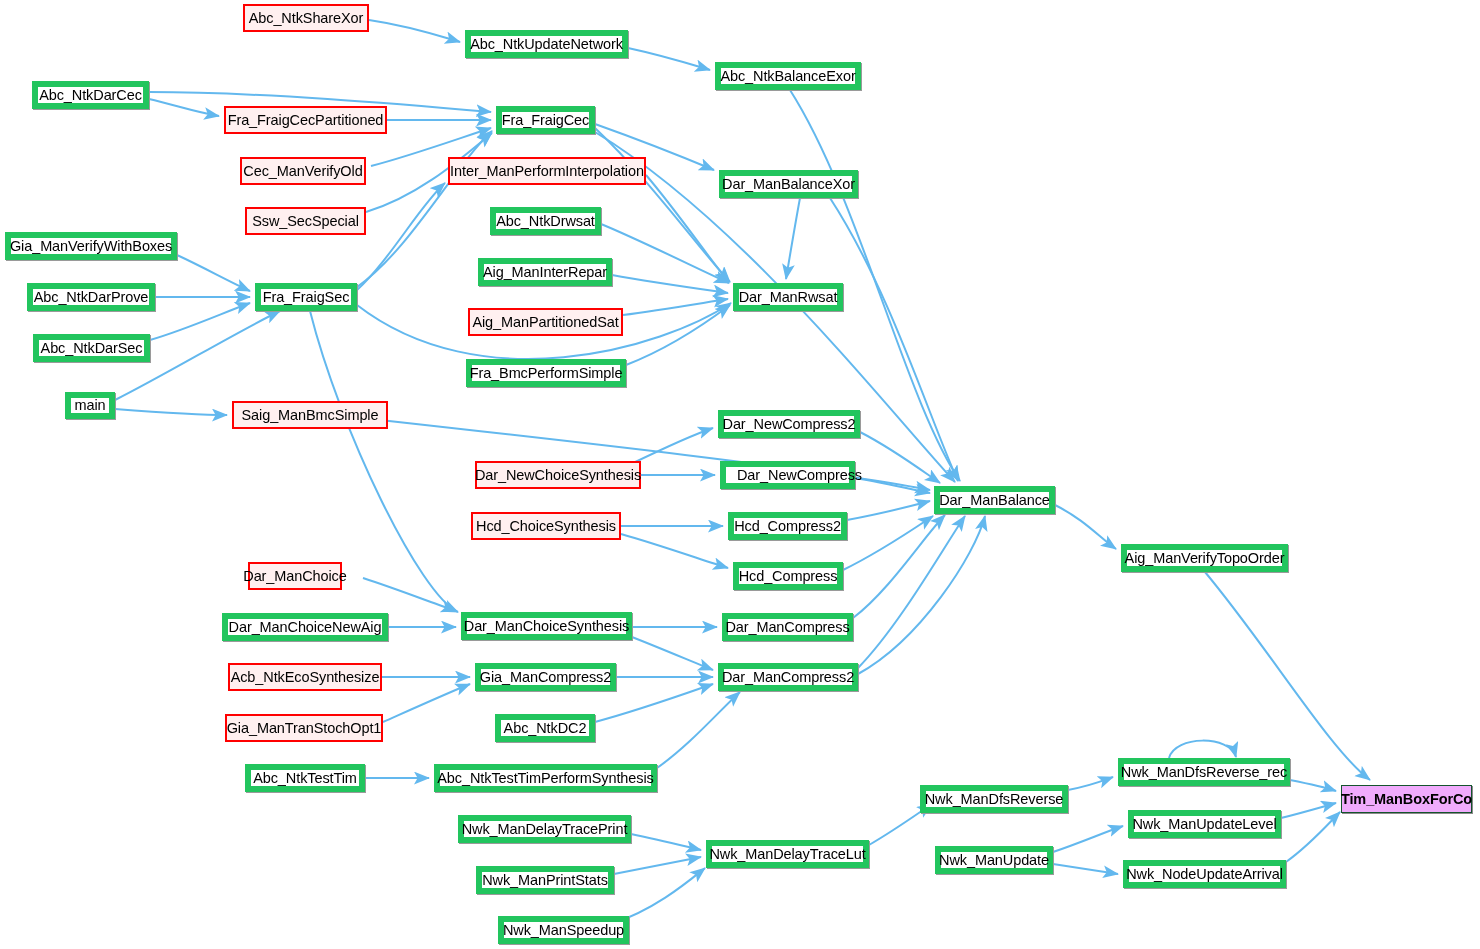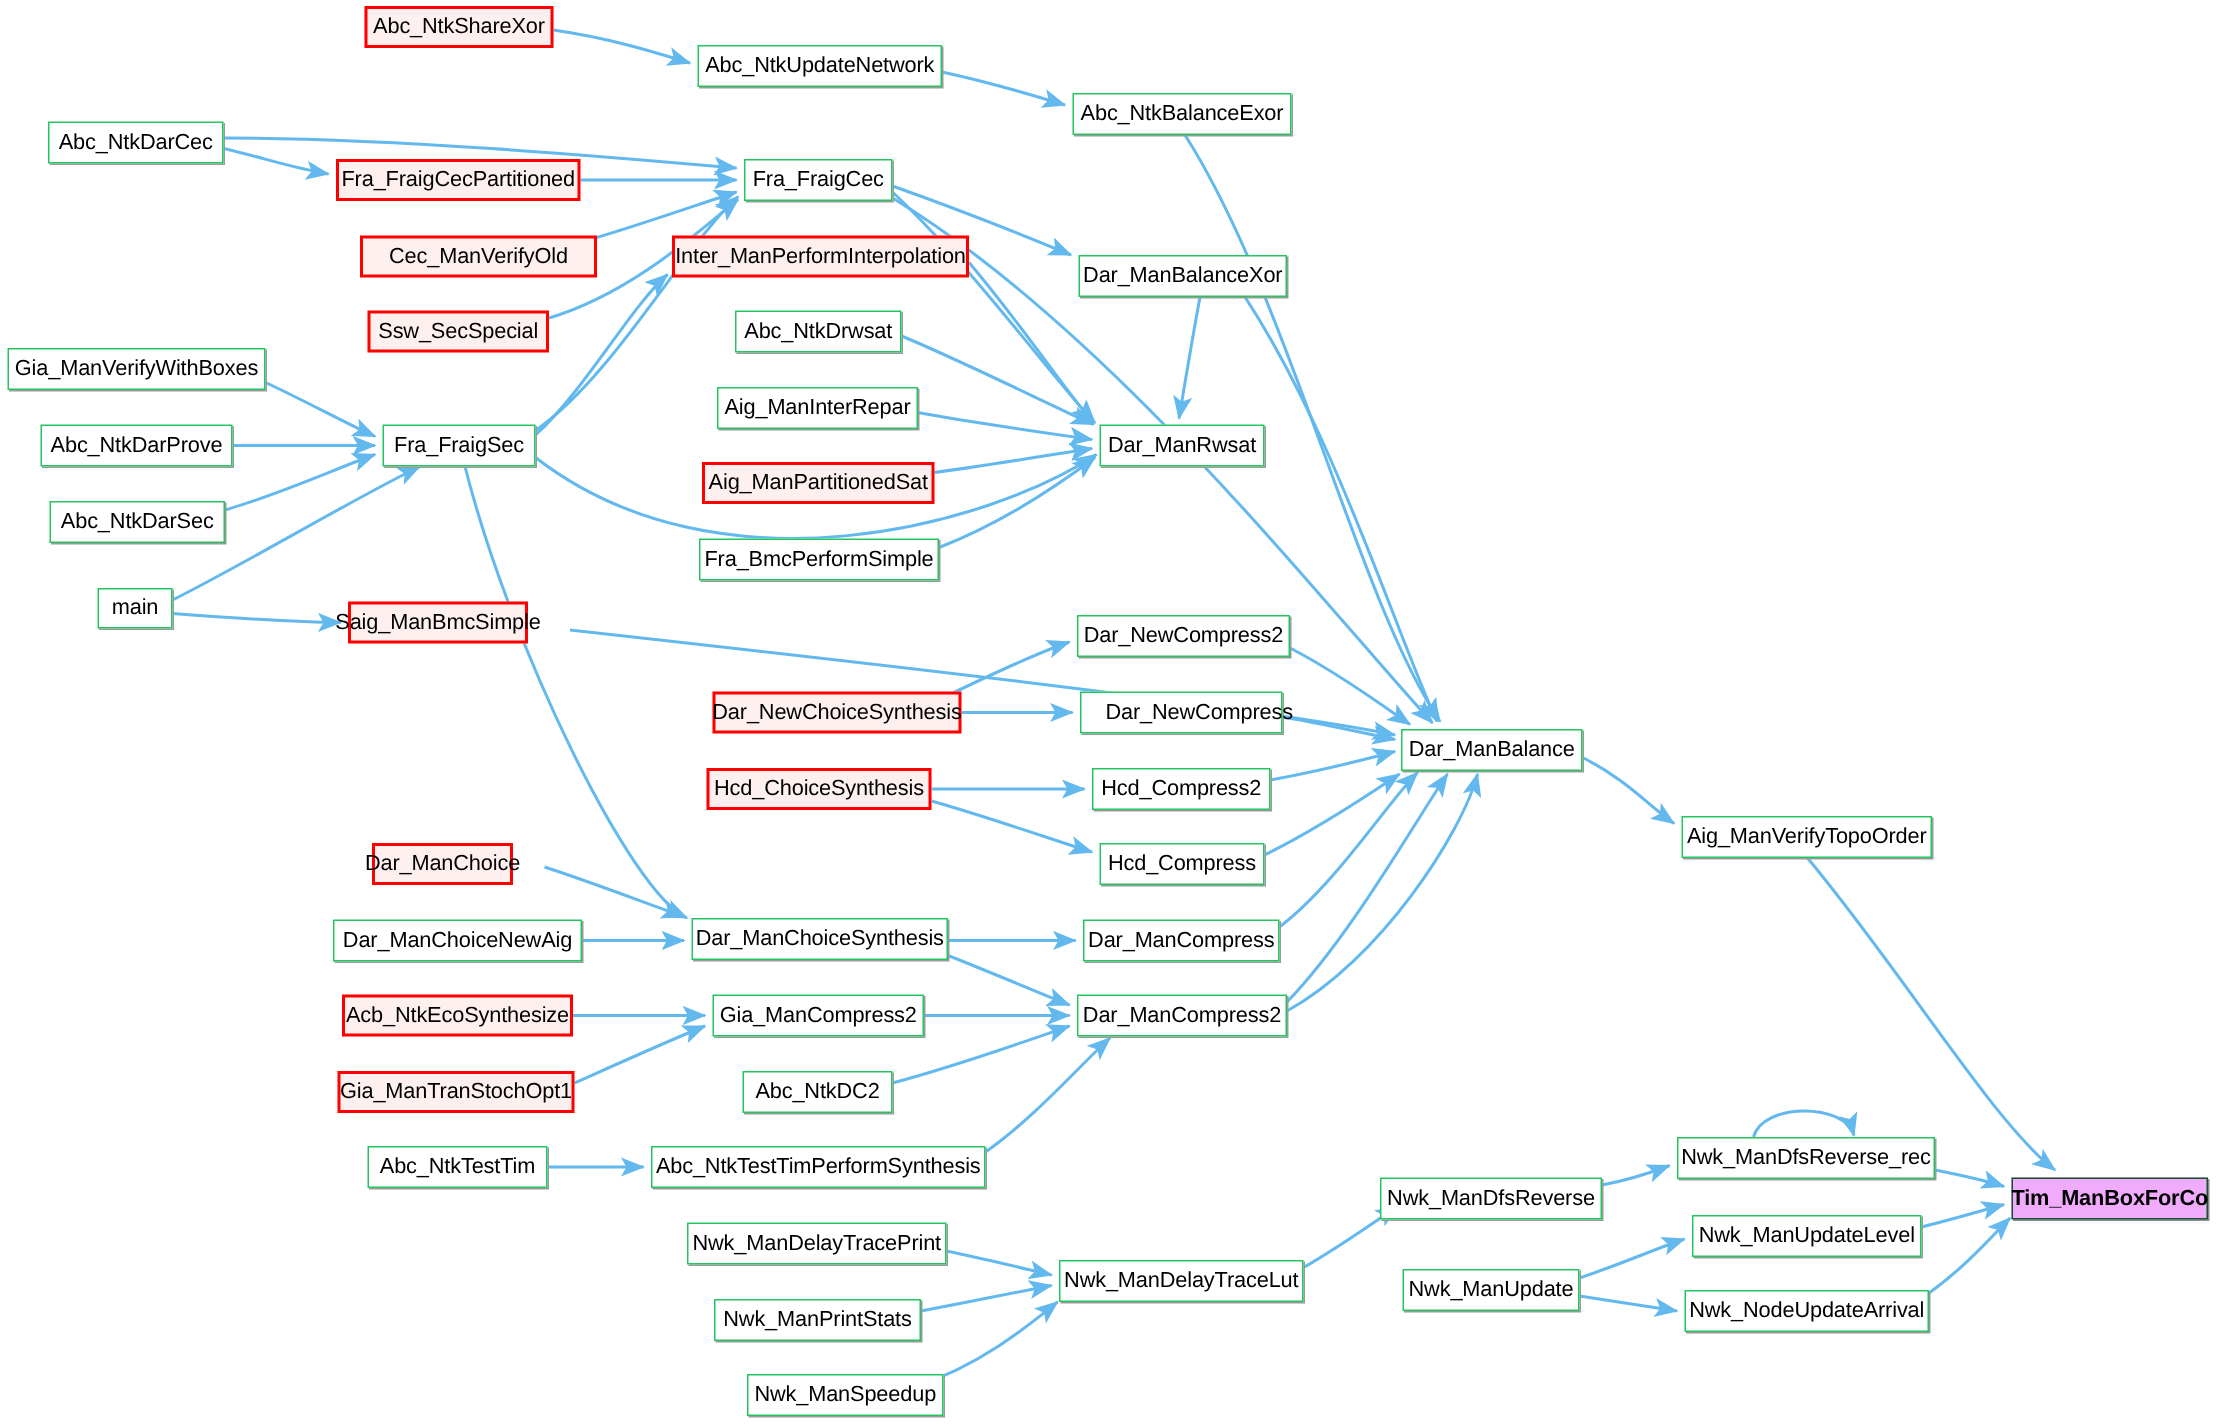--- a/index.html
+++ b/index.html
@@ -26,21 +26,21 @@
   .node {
     position: absolute;
     box-sizing: border-box;
     display: flex;
     align-items: center;
     justify-content: center;
     font-size: 14.5px;
     line-height: 1;
     color: #000000;
     white-space: nowrap;
-    border: 1px solid #22c55e;
+    border: 6px solid #22c55e;
     background: #ffffff;
     box-shadow: 1px 1px 0 0 #9a9a9a;
     letter-spacing: -0.1px;
   }
   .node.red {
     border: 2px solid #ff0000;
     background: #fff0f0;
     box-shadow: none;
   }
   .node.current {
@@ -140,21 +140,21 @@
       </div>
       <div class="node" style="left: 32px; top: 81px; width: 117px; height: 28px;">
         <span class="node-label">Abc_NtkDarCec</span>
       </div>
       <div class="node red" style="left: 224px; top: 106px; width: 163px; height: 28px;">
         <span class="node-label">Fra_FraigCecPartitioned</span>
       </div>
       <div class="node" style="left: 496px; top: 106px; width: 99px; height: 28px;">
         <span class="node-label">Fra_FraigCec</span>
       </div>
-      <div class="node red" style="left: 240px; top: 157px; width: 158px; height: 28px;">
+      <div class="node red" style="left: 240px; top: 157px; width: 126px; height: 28px;">
         <span class="node-label">Cec_ManVerifyOld</span>
       </div>
       <div class="node red" style="left: 448px; top: 157px; width: 198px; height: 28px;">
         <span class="node-label">Inter_ManPerformInterpolation</span>
       </div>
       <div class="node" style="left: 719px; top: 170px; width: 139px; height: 28px;">
         <span class="node-label">Dar_ManBalanceXor</span>
       </div>
       <div class="node red" style="left: 245px; top: 207px; width: 121px; height: 28px;">
         <span class="node-label">Ssw_SecSpecial</span>
@@ -182,21 +182,21 @@
       </div>
       <div class="node" style="left: 33px; top: 334px; width: 117px; height: 28px;">
         <span class="node-label">Abc_NtkDarSec</span>
       </div>
       <div class="node" style="left: 466px; top: 359px; width: 160px; height: 28px;">
         <span class="node-label">Fra_BmcPerformSimple</span>
       </div>
       <div class="node" style="left: 65px; top: 392px; width: 50px; height: 27px;">
         <span class="node-label">main</span>
       </div>
-      <div class="node red" style="left: 232px; top: 401px; width: 120px; height: 28px;">
+      <div class="node red" style="left: 232px; top: 401px; width: 156px; height: 28px;">
         <span class="node-label">Saig_ManBmcSimple</span>
       </div>
       <div class="node" style="left: 718px; top: 410px; width: 142px; height: 28px;">
         <span class="node-label">Dar_NewCompress2</span>
       </div>
       <div class="node red" style="left: 463px; top: 461px; width: 166px; height: 28px; margin-left: 12px;">
         <span class="node-label">Dar_NewChoiceSynthesis</span>
       </div>
       <div class="node" style="left: 720px; top: 461px; width: 135px; height: 28px; padding-left: 24px;">
         <span class="node-label">Dar_NewCompress</span>

